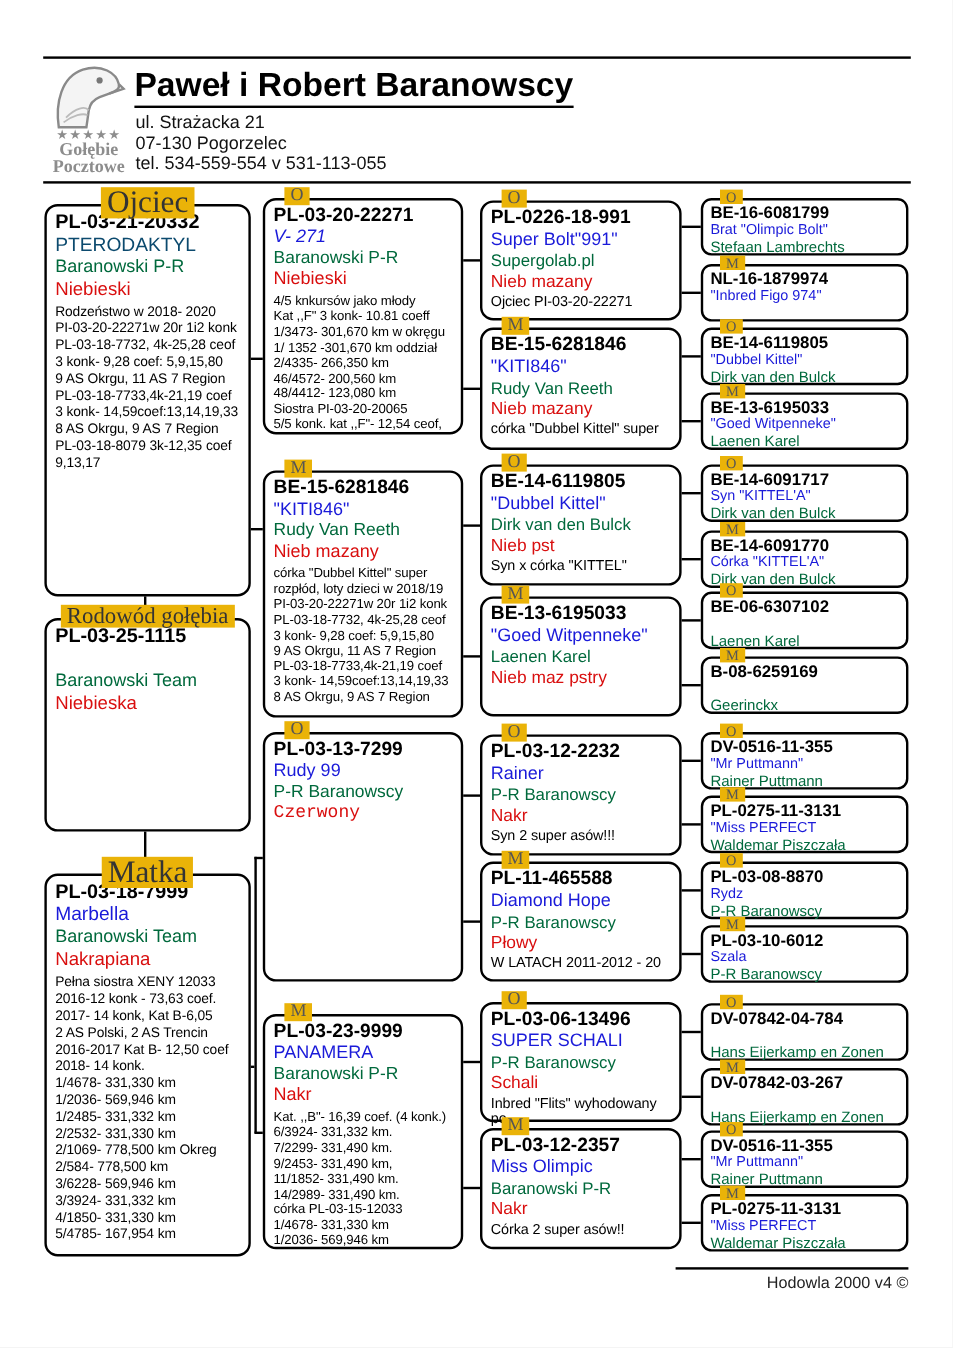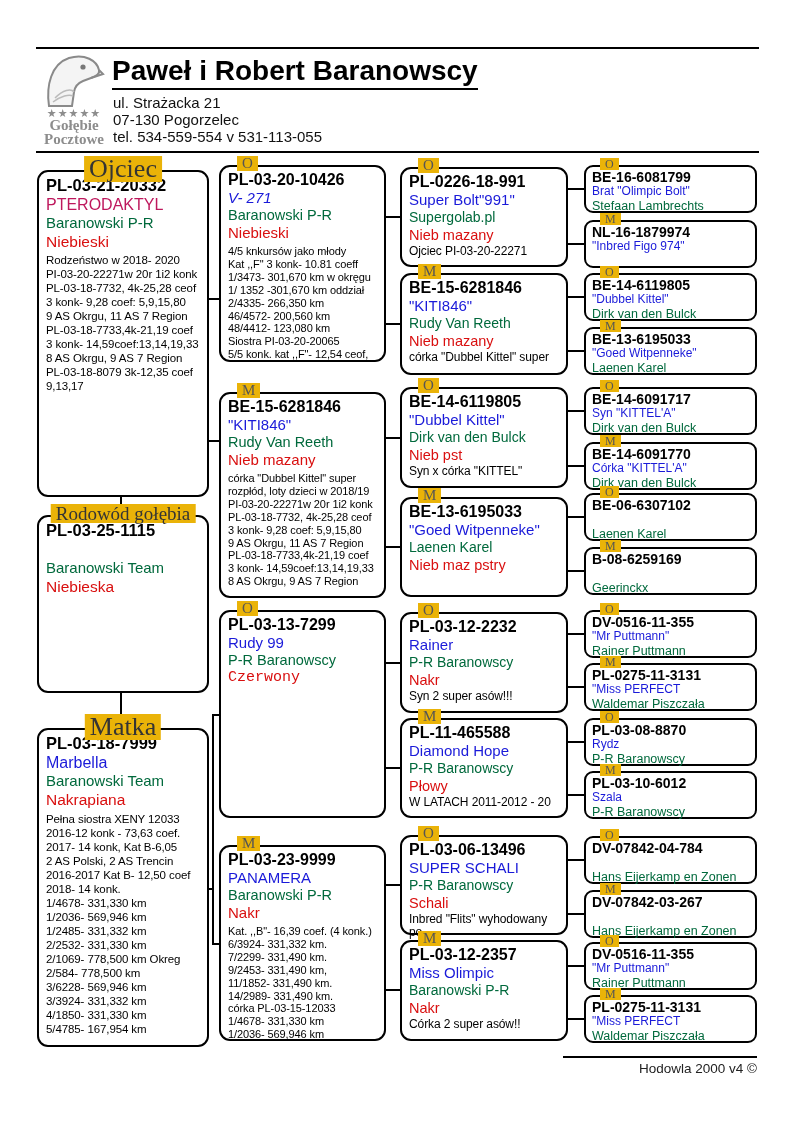--- a/index.html
+++ b/index.html
@@ -100,21 +100,21 @@
       <div class="hline" style="left: 568px; top: 965px; width: 16px;"></div>
       <div class="hline" style="left: 568px; top: 1018px; width: 16px;"></div>
       <div class="vline" style="left: 120px; top: 497px; height: 20px;"></div>
       <div class="vline" style="left: 120px; top: 693px; height: 37px;"></div>
       <div class="vline" style="left: 212px; top: 714px; height: 230px;"></div>
     </div>
 
   <div class="bbox" style="left:37px;top:170px;width:172px;height:327px;">
     <span class="legend lg-big">Ojciec</span>
     <div class="ring">PL-03-21-20332</div>
-    <div class="bname" style="color:#be185d;">PTERODAKTYL</div>
+    <div class="bname" style="color:#0c4a6e;">PTERODAKTYL</div>
     <div class="owner" style="color:#00693c;">Baranowski P-R</div>
     <div class="bcolor" style="color:#d90f0f;">Niebieski</div>
     <div class="note">Rodzeństwo  w 2018- 2020
 PI-03-20-22271w 20r 1i2 konk
 PL-03-18-7732, 4k-25,28 ceof
 3 konk- 9,28 coef: 5,9,15,80
 9 AS Okrgu, 11 AS 7 Region
 PL-03-18-7733,4k-21,19 coef
 3 konk- 14,59coef:13,14,19,33
 8 AS Okrgu, 9 AS 7 Region
@@ -149,21 +149,21 @@
 2/1069- 778,500 km Okreg
 2/584- 778,500 km
 3/6228- 569,946 km
 3/3924- 331,332 km
 4/1850- 331,330 km
 5/4785- 167,954 km</div>
   </div>
 
   <div class="bbox g2" style="left:219px;top:165px;width:167px;height:197px;">
     <span class="legend lg-om">O</span>
-    <div class="ring">PL-03-20-10426</div>
+    <div class="ring">PL-03-20-22271</div>
     <div class="bname" style="color:#1a1ad9;font-style:italic;">V- 271</div>
     <div class="owner" style="color:#00693c;">Baranowski P-R</div>
     <div class="bcolor" style="color:#d90f0f;">Niebieski</div>
     <div class="note">4/5 knkursów jako młody
 Kat ,,F" 3 konk- 10.81 coeff
 1/3473- 301,670 km w okręgu
 1/ 1352 -301,670 km oddział
 2/4335- 266,350 km
 46/4572- 200,560 km
 48/4412- 123,080 km

